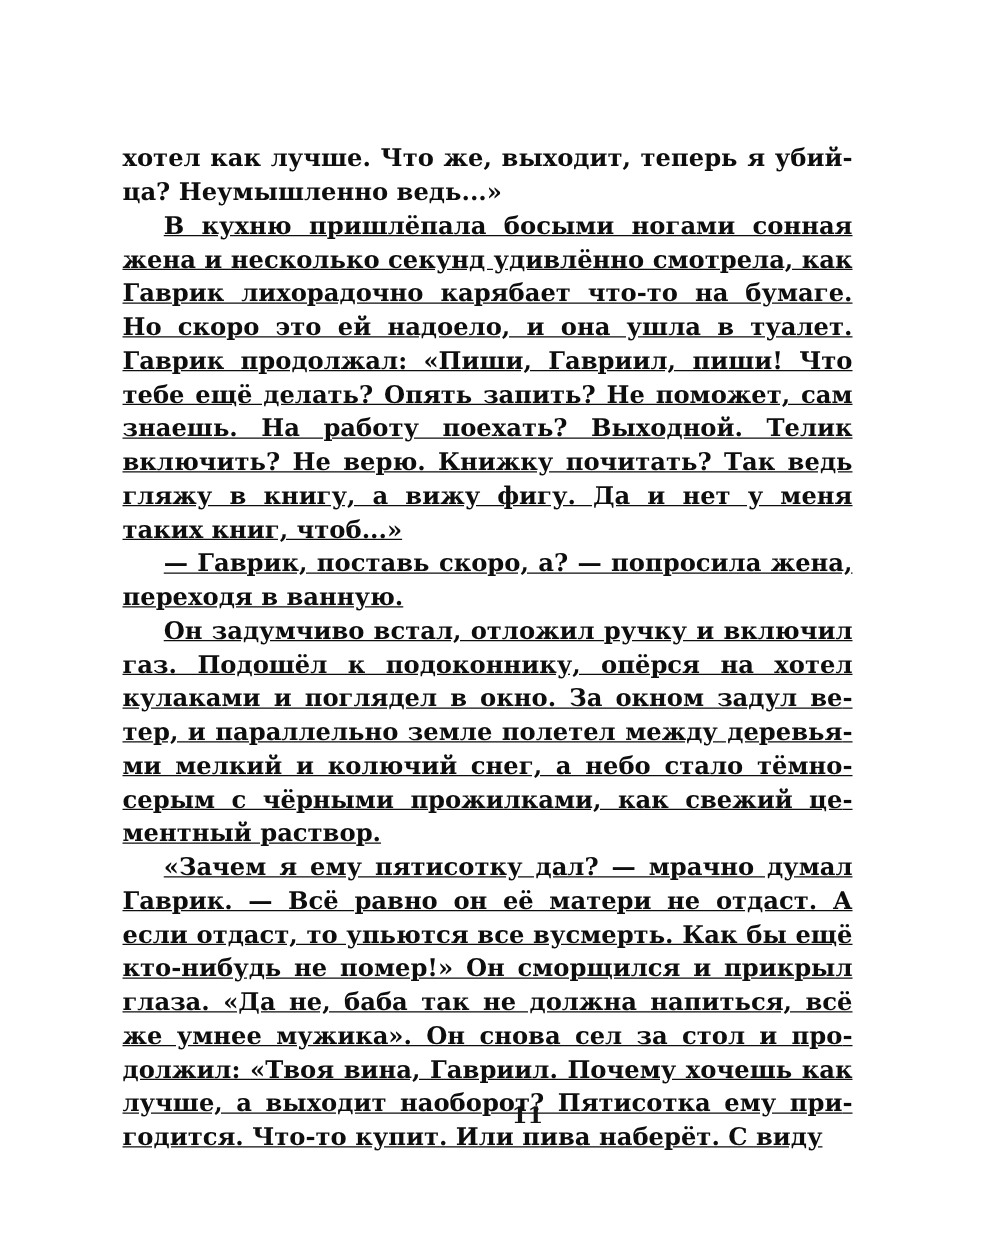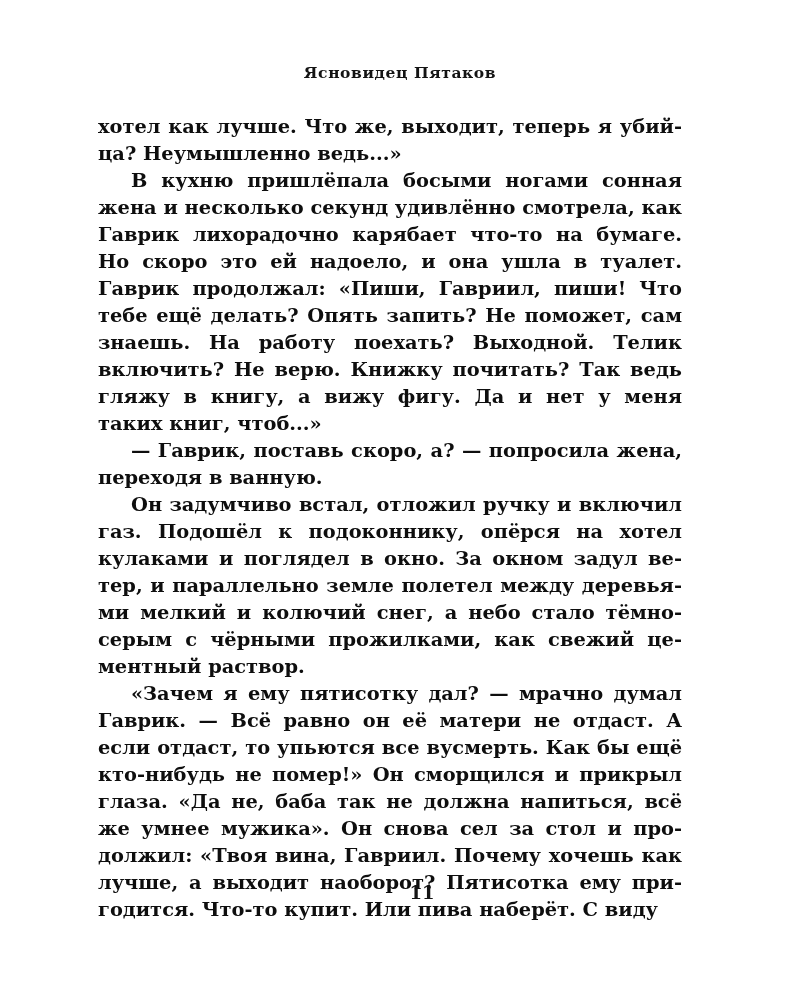--- a/index.html
+++ b/index.html
@@ -48,42 +48,40 @@
     color: #0e0e0e;
     font-weight: 600;
     hyphens: manual;
   }
   .body-text p {
     margin: 0;
     text-indent: 0;
   }
   .body-text p.indent {
     text-indent: 33px;
+    text-decoration: underline;
   }
   .folio {
     position: absolute;
     left: 0;
     top: 882px;
     width: 800px;
     text-align: center;
     font-family: "DejaVu Serif", serif;
     font-size: 18px;
     font-weight: 700;
     color: #141414;
     margin-left: 22px;
   }
 </style>
 </head>
 <body>
 
 <div class="page">
 
-  <div class="running-head">
-    <span>Ясновидец Пятаков</span>
-  </div>
 
   <div class="body-text">
     <p>хотел как лучше. Что же, выходит, теперь я убий­ца? Неумышленно ведь...»</p>
     <p class="indent">В кухню пришлёпала босыми ногами сонная жена и несколько секунд удивлённо смотрела, как Гаврик лихорадочно карябает что-то на бума­ге. Но скоро это ей надоело, и она ушла в туалет. Гаврик продолжал: «Пиши, Гавриил, пиши! Что тебе ещё делать? Опять запить? Не поможет, сам знаешь. На работу поехать? Выходной. Телик включить? Не верю. Книжку почитать? Так ведь гляжу в книгу, а вижу фигу. Да и нет у меня таких книг, чтоб...»</p>
     <p class="indent">— Гаврик, поставь скоро, а? — попросила же­на, переходя в ванную.</p>
     <p class="indent">Он задумчиво встал, отложил ручку и вклю­чил газ. Подошёл к подоконнику, опёрся на хотел кулаками и поглядел в окно. За окном задул ве­тер, и параллельно земле полетел между деревья­ми мелкий и колючий снег, а небо стало тёмно-серым с чёрными прожилками, как свежий це­ментный раствор.</p>
     <p class="indent">«Зачем я ему пятисотку дал? — мрачно думал Гаврик. — Всё равно он её матери не отдаст. А если отдаст, то упьются все вусмерть. Как бы ещё кто-нибудь не помер!» Он сморщился и при­крыл глаза. «Да не, баба так не должна напиться, всё же умнее мужика». Он снова сел за стол и про­должил: «Твоя вина, Гавриил. Почему хочешь как лучше, а выходит наоборот? Пятисотка ему при­годится. Что-то купит. Или пива наберёт. С виду</p>
   </div>
 
   <div class="folio">11</div>

